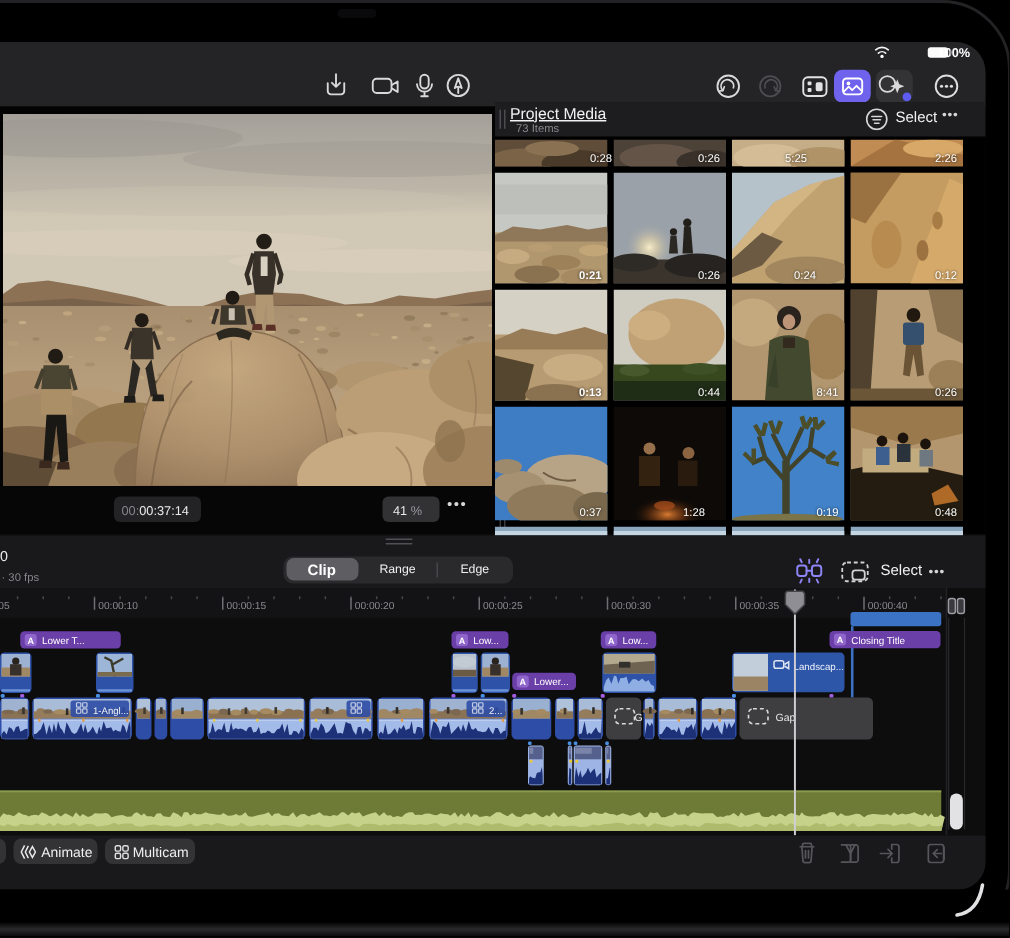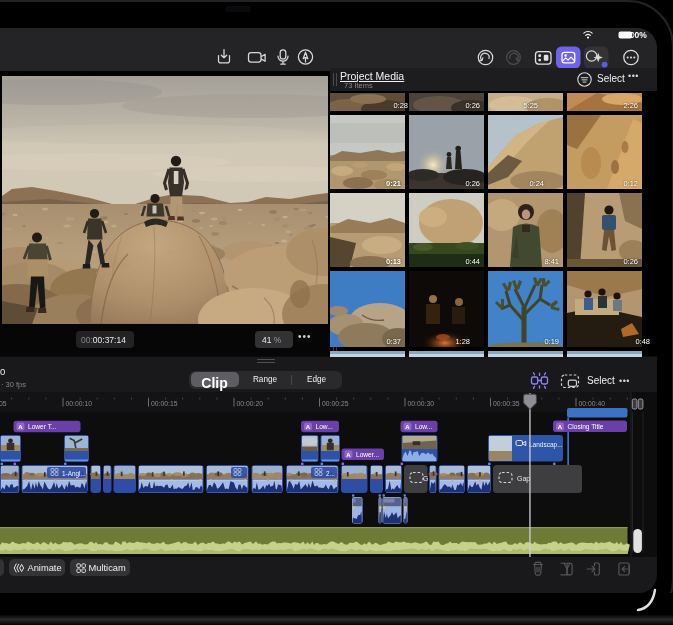--- a/index.html
+++ b/index.html
@@ -453,21 +453,21 @@
       <path d="M0,42 L30,36 L75,46 L75,76 L0,76 Z" fill="#241c10"></path>
       <path d="M8,28 h44 v16 h-44 Z" fill="#c2ab7e"></path>
       <circle cx="21" cy="23" r="3.6" fill="#1c140c"></circle>
       <path d="M17,27 h9 v12 h-9 Z" fill="#3c5f8f"></path>
       <circle cx="35" cy="21" r="3.6" fill="#1c140c"></circle>
       <path d="M31,25 h9 v12 h-9 Z" fill="#2a323c"></path>
       <circle cx="50" cy="25" r="3.6" fill="#1c140c"></circle>
       <path d="M46,29 h9 v11 h-9 Z" fill="#6e7880"></path>
       <path d="M54,58 l11,-6 7,11 -16,3 Z" fill="#b06a28"></path>
     </svg>
-  <div class="txt" style="left:567px;top:337px;width:71px;text-align:right;font-size:7.5px;color:#fff;text-shadow:0 0 2px rgba(0,0,0,.8);margin-left:12px;">0:48</div>
+  <div class="txt" style="left:567px;top:337px;width:71px;text-align:right;font-size:7.5px;color:#fff;text-shadow:0 0 2px rgba(0,0,0,.8);">0:48</div>
   <svg class="abs" style="left:330px;top:351px;" width="75" height="6" viewBox="0 0 75 6" preserveAspectRatio="none">
       <rect width="75" height="6" fill="#8ba6bd"></rect>
       <rect y="3" width="75" height="3" fill="#c3d4e2"></rect>
     </svg>
   <svg class="abs" style="left:409px;top:351px;" width="75" height="6" viewBox="0 0 75 6" preserveAspectRatio="none">
       <rect width="75" height="6" fill="#8ba6bd"></rect>
       <rect y="3" width="75" height="3" fill="#c3d4e2"></rect>
     </svg>
   <svg class="abs" style="left:488px;top:351px;" width="75" height="6" viewBox="0 0 75 6" preserveAspectRatio="none">
       <rect width="75" height="6" fill="#8ba6bd"></rect>
@@ -479,21 +479,21 @@
     </svg>
 
   <div class="abs" style="left:0;top:357px;width:657px;height:35px;background:#19191b;"></div>
   <div class="abs" style="left:257px;top:358.5px;width:18px;height:1.6px;background:#505054;border-radius:1px;"></div>
   <div class="abs" style="left:257px;top:361.8px;width:18px;height:1.6px;background:#505054;border-radius:1px;"></div>
   <div class="txt" style="left:0px;top:366px;font-size:9.5px;color:#ececee;">0</div>
   <div class="txt" style="left:1px;top:380px;font-size:7.5px;color:#85858a;">· 30 fps</div>
   <div class="abs" style="left:189px;top:370.5px;width:153px;height:18px;background:#2a2a2d;border-radius:6px;"></div>
   <div class="abs" style="left:190.5px;top:372px;width:48px;height:15px;background:#5d5d62;border-radius:5px;"></div>
   <div class="abs" style="left:290.8px;top:374.5px;width:1px;height:10px;background:#47474b;"></div>
-  <div class="txt" style="left:190.5px;top:375px;width:48px;text-align:center;font-size:14px;font-weight:700;color:#fff;">Clip</div>
+  <div class="txt" style="left:190.5px;top:375px;width:48px;text-align:center;font-size:10px;font-weight:700;color:#fff;">Clip</div>
   <div class="txt" style="left:240px;top:375px;width:50px;text-align:center;font-size:8.2px;color:#f0f0f0;">Range</div>
   <div class="txt" style="left:292px;top:375px;width:49px;text-align:center;font-size:8.2px;color:#f0f0f0;">Edge</div>
   <svg class="abs" style="left:529px;top:371px;" width="52" height="19" viewBox="0 0 52 19">
     <g stroke="#8d85f5" fill="none" stroke-width="1.3" stroke-linecap="round">
       <rect x="2.5" y="6" width="6.2" height="7" rx="1.8"></rect>
       <rect x="12.3" y="6" width="6.2" height="7" rx="1.8"></rect>
       <path d="M8.7,9.5 h3.6 M10.5,2.2 v2.2 M10.5,14.8 v2.2 M4.5,1.8 l1,2 M16.5,1.8 l-1,2 M4.5,17.4 l1,-2 M16.5,17.4 l-1,-2"></path>
     </g>
     <rect x="32.5" y="4" width="17" height="12.5" rx="3.2" stroke="#d2d2d5" fill="none" stroke-width="1.2" stroke-dasharray="2.6,1.9"></rect>
     <rect x="39.3" y="9.2" width="8.2" height="6.2" rx="1.8" stroke="#d2d2d5" fill="#19191b" stroke-width="1.2"></rect>

